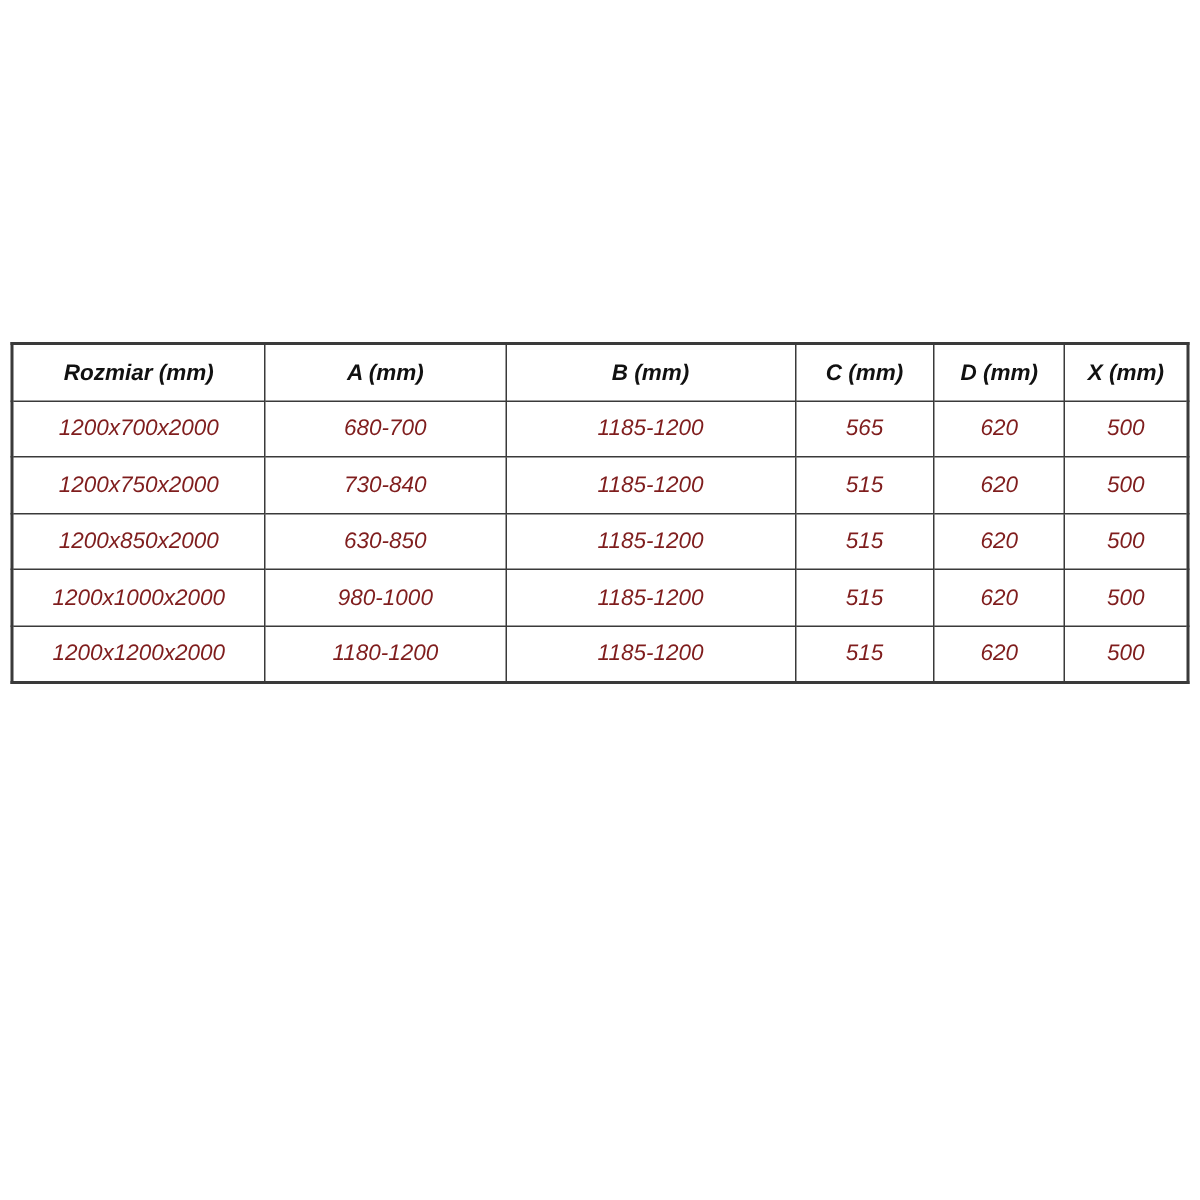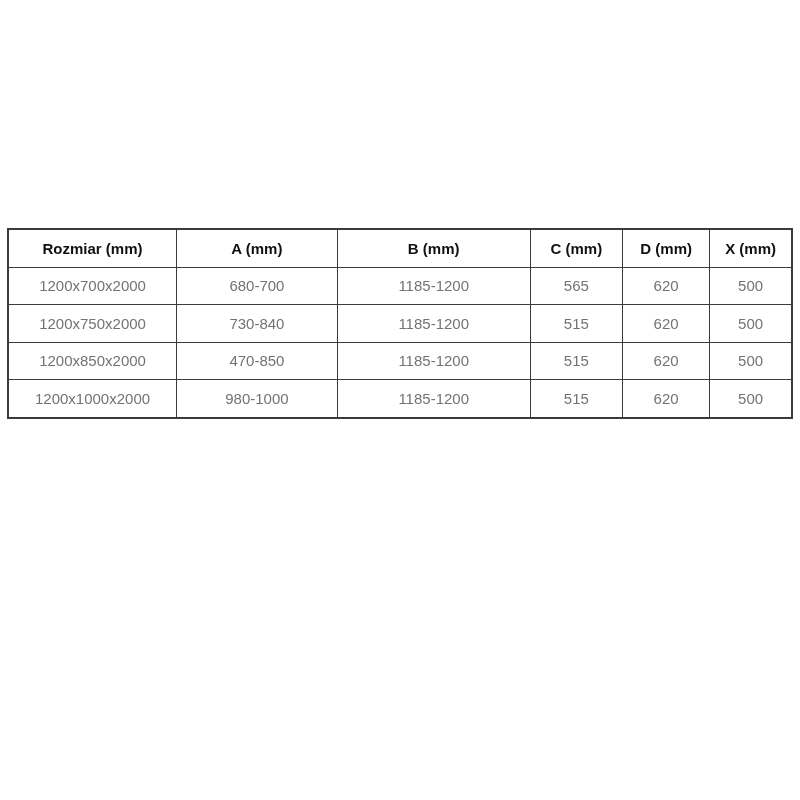--- a/index.html
+++ b/index.html
@@ -7,40 +7,41 @@
     padding: 0;
     background: #ffffff;
   }
   .page {
     position: relative;
     width: 800px;
     height: 800px;
     background: #ffffff;
     overflow: hidden;
     font-family: "Liberation Sans", sans-serif;
+    font-style: italic;
   }
   table.size-table {
     position: absolute;
     left: 7px;
     top: 228px;
     width: 786px;
     border-collapse: collapse;
     table-layout: fixed;
     border: 2px solid #3a3a3a;
     background: #ffffff;
   }
   table.size-table th,
   table.size-table td {
     border: 1.5px solid #3a3a3a;
     height: 36.5px;
     padding: 0 4px;
     text-align: center;
     vertical-align: middle;
     font-size: 15px;
-    color: #737373;
+    color: #7f1d1d;
     white-space: nowrap;
     overflow: hidden;
   }
   table.size-table th {
     font-weight: bold;
     color: #111111;
   }
   col.c-rozmiar { width: 21.5%; }
   col.c-a       { width: 20.5%; }
   col.c-b       { width: 24.6%; }
@@ -83,29 +84,37 @@
         <tr>
           <td>1200x750x2000</td>
           <td>730-840</td>
           <td>1185-1200</td>
           <td>515</td>
           <td>620</td>
           <td>500</td>
         </tr>
         <tr>
           <td>1200x850x2000</td>
-          <td>470-850</td>
+          <td>630-850</td>
           <td>1185-1200</td>
           <td>515</td>
           <td>620</td>
           <td>500</td>
         </tr>
         <tr>
           <td>1200x1000x2000</td>
           <td>980-1000</td>
           <td>1185-1200</td>
           <td>515</td>
           <td>620</td>
           <td>500</td>
         </tr>
+        <tr>
+          <td>1200x1200x2000</td>
+          <td>1180-1200</td>
+          <td>1185-1200</td>
+          <td>515</td>
+          <td>620</td>
+          <td>500</td>
+        </tr>
       </tbody>
   </table>
 </div>
 
 </body></html>

